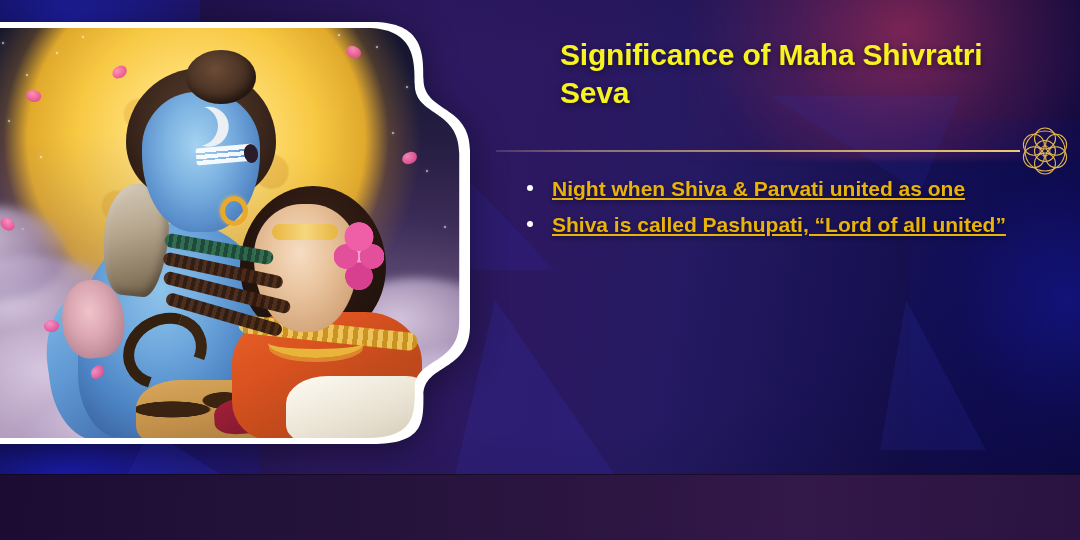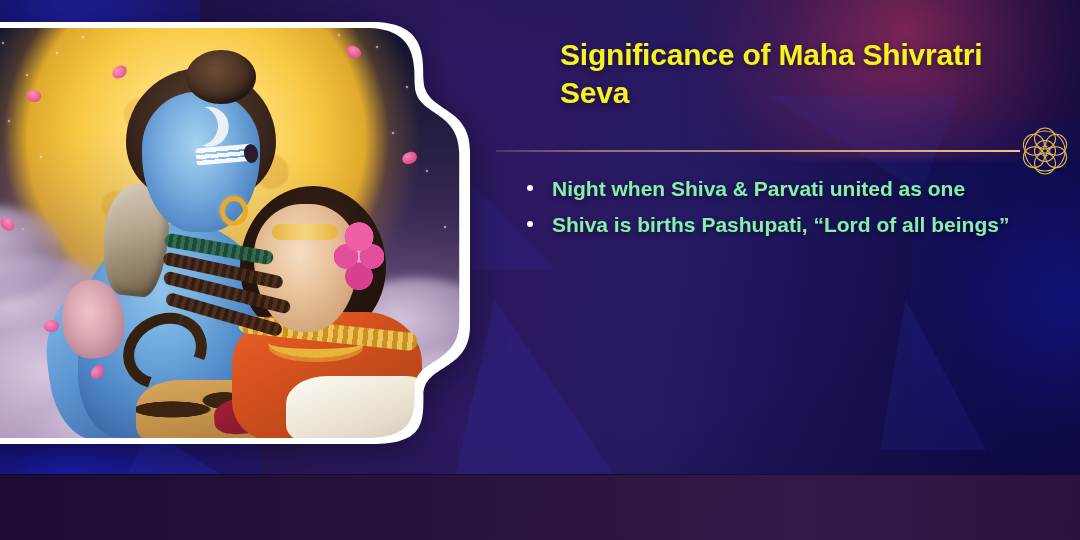--- a/index.html
+++ b/index.html
@@ -356,24 +356,25 @@
   #mandala {
     position:absolute; left:520px; top:122px; width:58px; height:58px;
   }
   #bullets {
     position:absolute; left:24px; top:172px; width:508px;
   }
   #bullets li {
     list-style:none;
     position:relative;
     padding-left:32px;
-    color:#86efac;
+    color:#eab308;
     font-size:21px; font-weight:bold; line-height:1.62;
     margin-bottom:2px;
     text-shadow:0 2px 5px rgba(0,0,0,.45);
+    text-decoration:underline;
   }
   #bullets li .dot {
     position:absolute; left:7px; top:.62em;
     width:6px; height:6px; border-radius:50%;
     background:#fdfdff;
   }
 </style>
 </head>
 <body>
 
@@ -505,21 +506,21 @@
       </svg>
     </div>
 
     <ul id="bullets">
       <li>
         <span class="dot"></span>
         <span>Night when Shiva &amp; Parvati united as one</span>
       </li>
       <li>
         <span class="dot"></span>
-        <span>Shiva is births Pashupati, “Lord of all beings”</span>
+        <span>Shiva is called Pashupati, “Lord of all united”</span>
       </li>
     </ul>
   </div>
 
   <div id="bottom-band">
     
   </div>
 
 </div>
 

